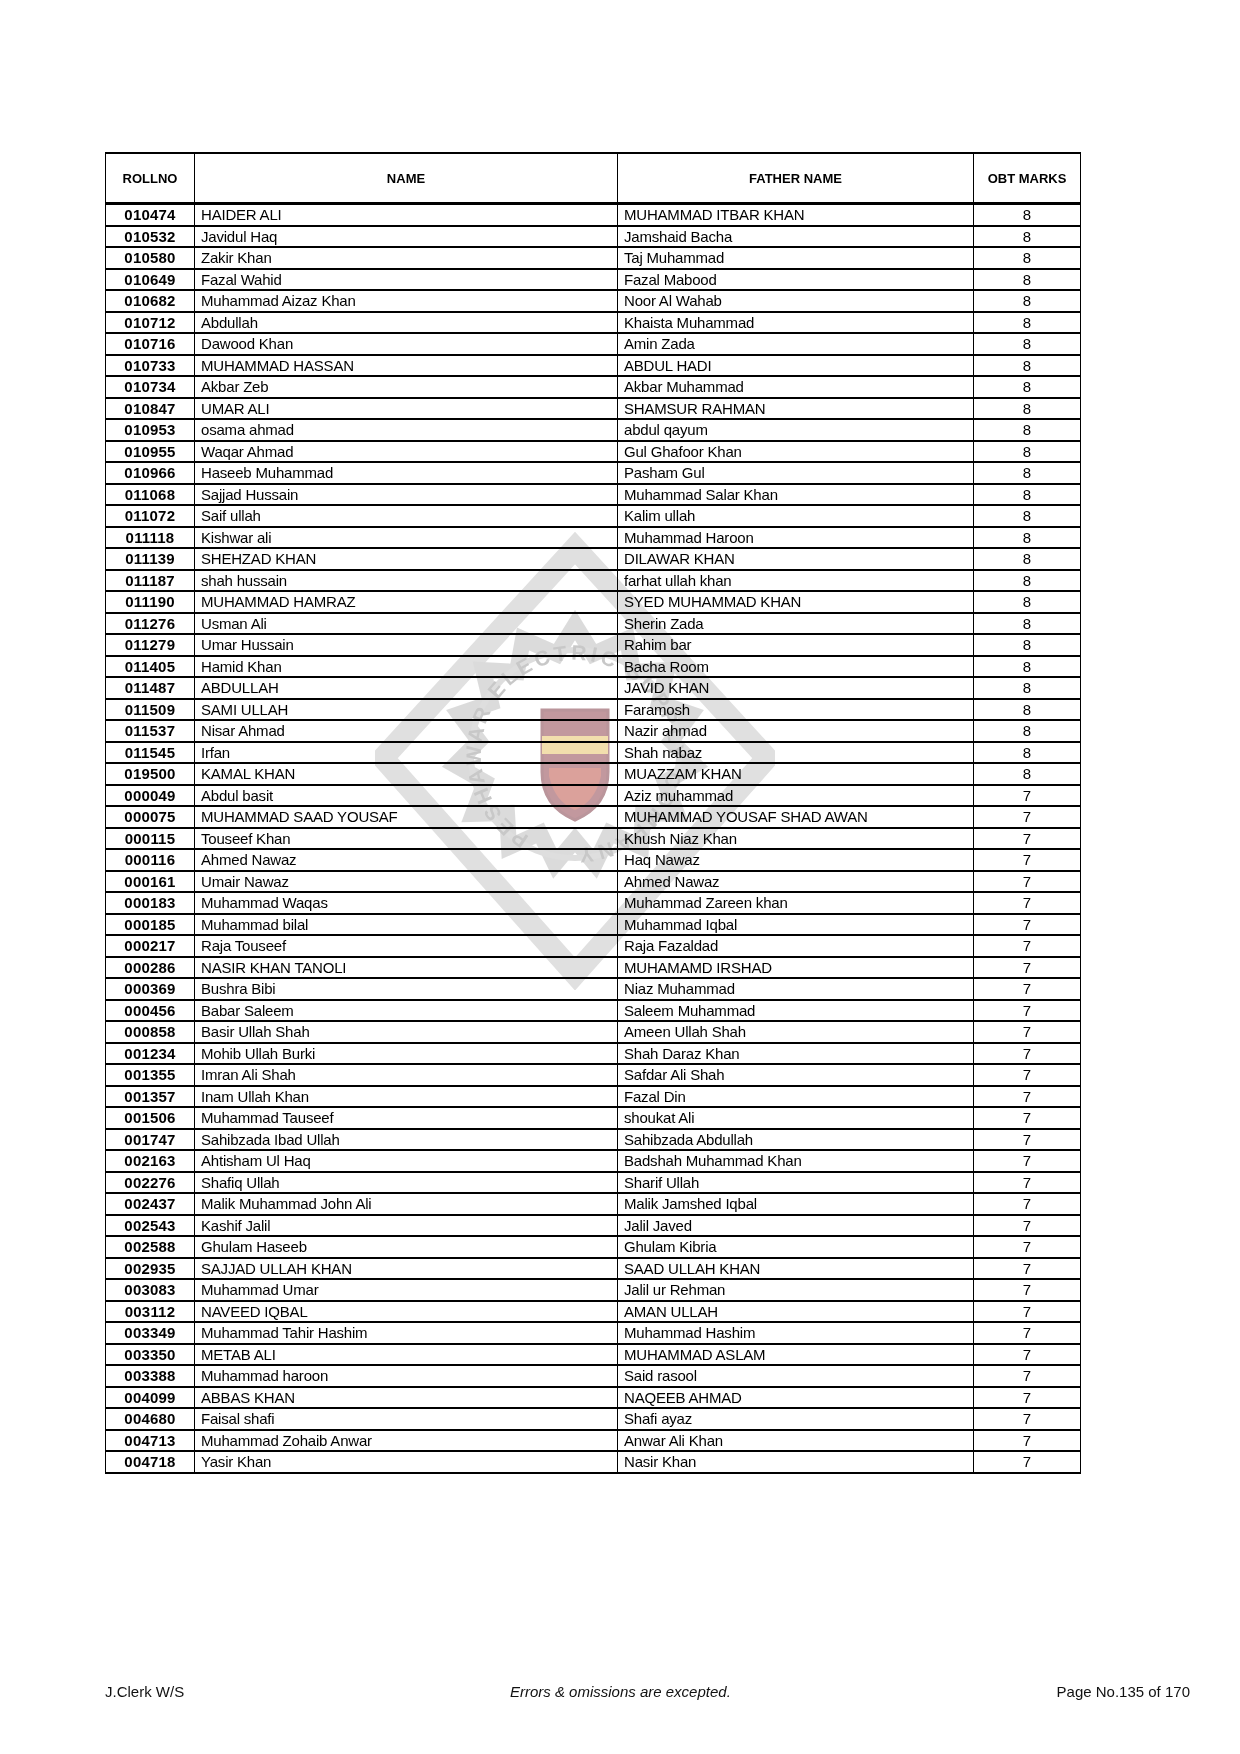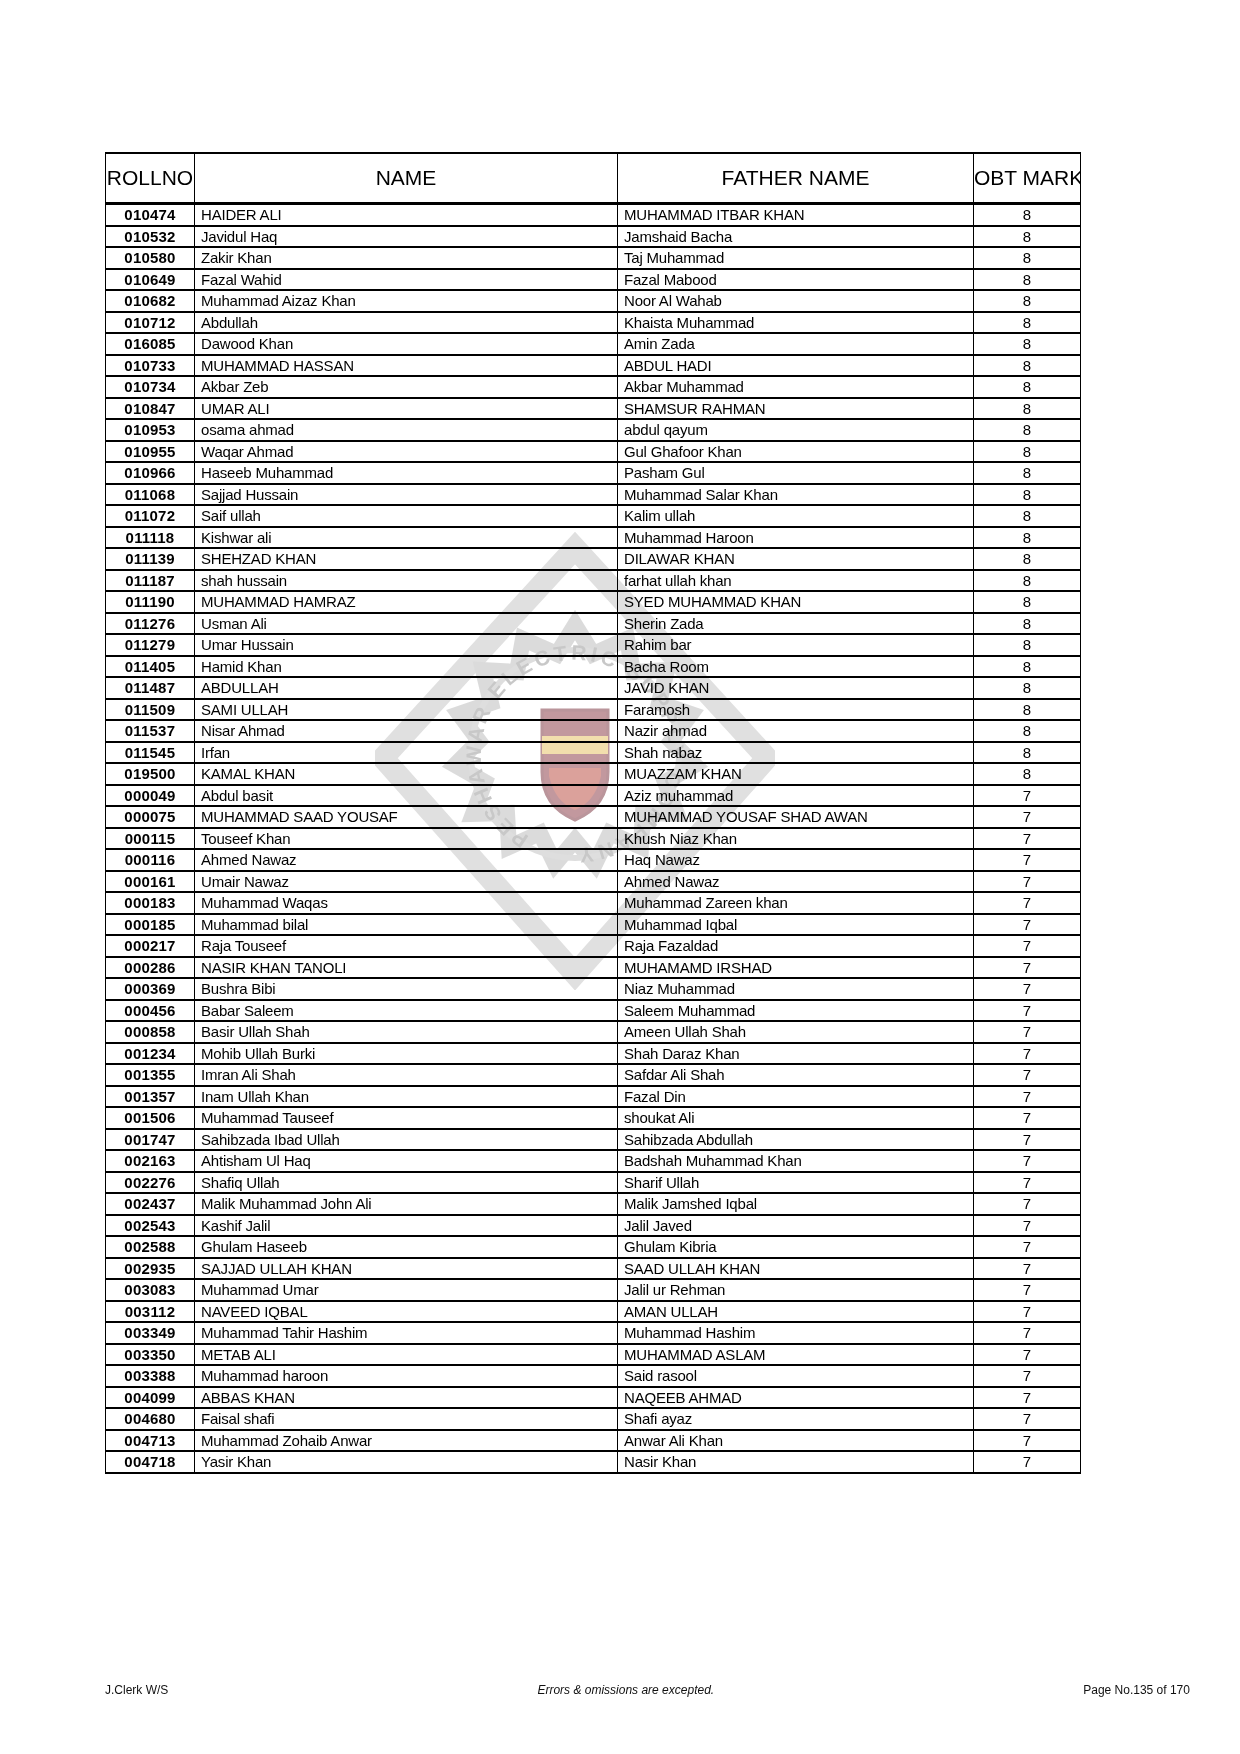--- a/index.html
+++ b/index.html
@@ -47,22 +47,22 @@
     border-bottom: 2.5px solid #000;
     border-left: 1.5px solid #000;
     border-right: 1.5px solid #000;
     padding: 0;
     overflow: hidden;
     white-space: nowrap;
     background: transparent;
   }
   .results-table thead th {
     height: 48px;
-    font-size: 21px;
-    font-weight: normal;
+    font-size: 13px;
+    font-weight: bold;
     vertical-align: middle;
     border-bottom-width: 3px;
   }
   .results-table tbody td {
     height: 19.5px;
     font-size: 15px;
     line-height: 1;
     vertical-align: middle;
   }
   td.cell-roll {
@@ -80,21 +80,21 @@
 
   
   .footer {
     position: absolute;
     left: 105px;
     top: 1683px;
     width: 1085px;
     display: flex;
     justify-content: space-between;
     align-items: baseline;
-    font-size: 12px;
+    font-size: 15px;
     color: #111;
     z-index: 1;
   }
   .footer .f-center { text-align: center; font-style: italic; }
 </style>
 </head>
 <body>
 
 <div class="page">
 
@@ -165,21 +165,21 @@
       <td class="cell-father">Noor Al Wahab</td>
       <td class="cell-marks">8</td>
     </tr>
         <tr>
       <td class="cell-roll">010712</td>
       <td class="cell-name">Abdullah</td>
       <td class="cell-father">Khaista Muhammad</td>
       <td class="cell-marks">8</td>
     </tr>
         <tr>
-      <td class="cell-roll">016085</td>
+      <td class="cell-roll">010716</td>
       <td class="cell-name">Dawood Khan</td>
       <td class="cell-father">Amin Zada</td>
       <td class="cell-marks">8</td>
     </tr>
         <tr>
       <td class="cell-roll">010733</td>
       <td class="cell-name">MUHAMMAD HASSAN</td>
       <td class="cell-father">ABDUL HADI</td>
       <td class="cell-marks">8</td>
     </tr>

